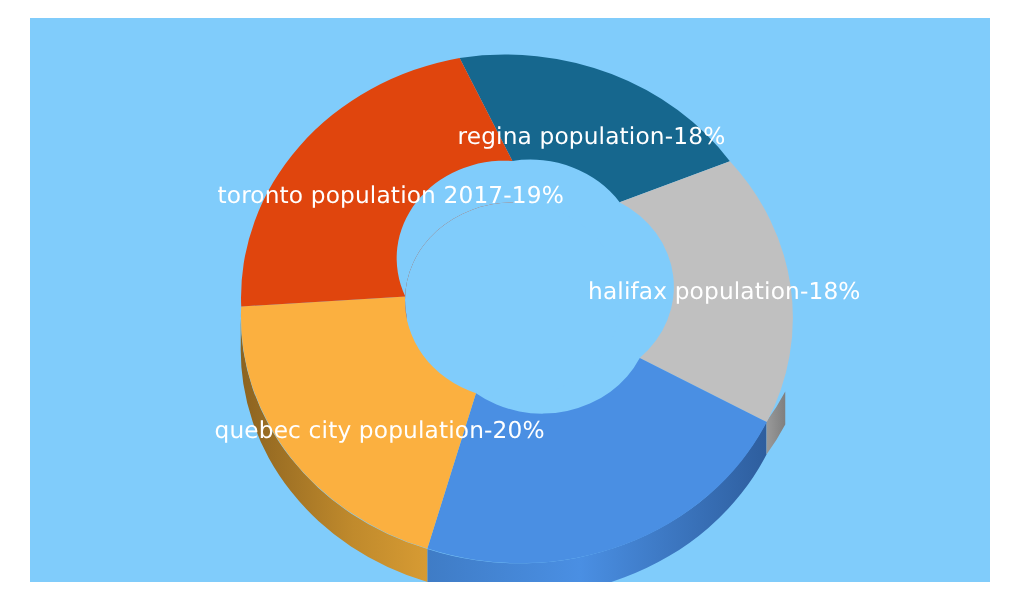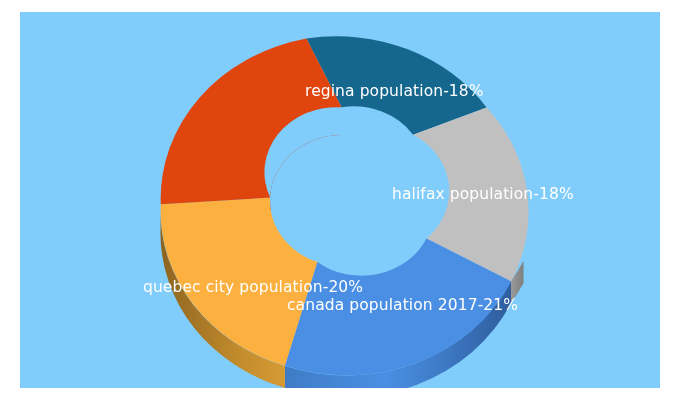--- a/index.html
+++ b/index.html
@@ -120,19 +120,19 @@
                  A 72 65 0 0 0 250.2 185.6 Z"></path>
       </g>
 
       <ellipse cx="322" cy="188" rx="72" ry="65" fill="#80ccfb"></ellipse>
     </svg>
 
     <div class="slice-label" id="label-regina" style="color: rgb(255, 255, 255);">regina population-18%</div>
 
     <div class="slice-label" id="label-halifax" style="color: rgb(255, 255, 255);">halifax population-18%</div>
 
-    <div class="slice-label" id="label-canada" style="color: rgb(255, 255, 255);">canada population 2017-21%</div>
 
     <div class="slice-label" id="label-quebec" style="color: rgb(255, 255, 255);">quebec city population-20%</div>
 
+    <div class="slice-label" id="label-toronto" style="color: rgb(255, 255, 255);">toronto population 2017-19%</div>
 
   </div>
 </div>
 
 </body></html>

